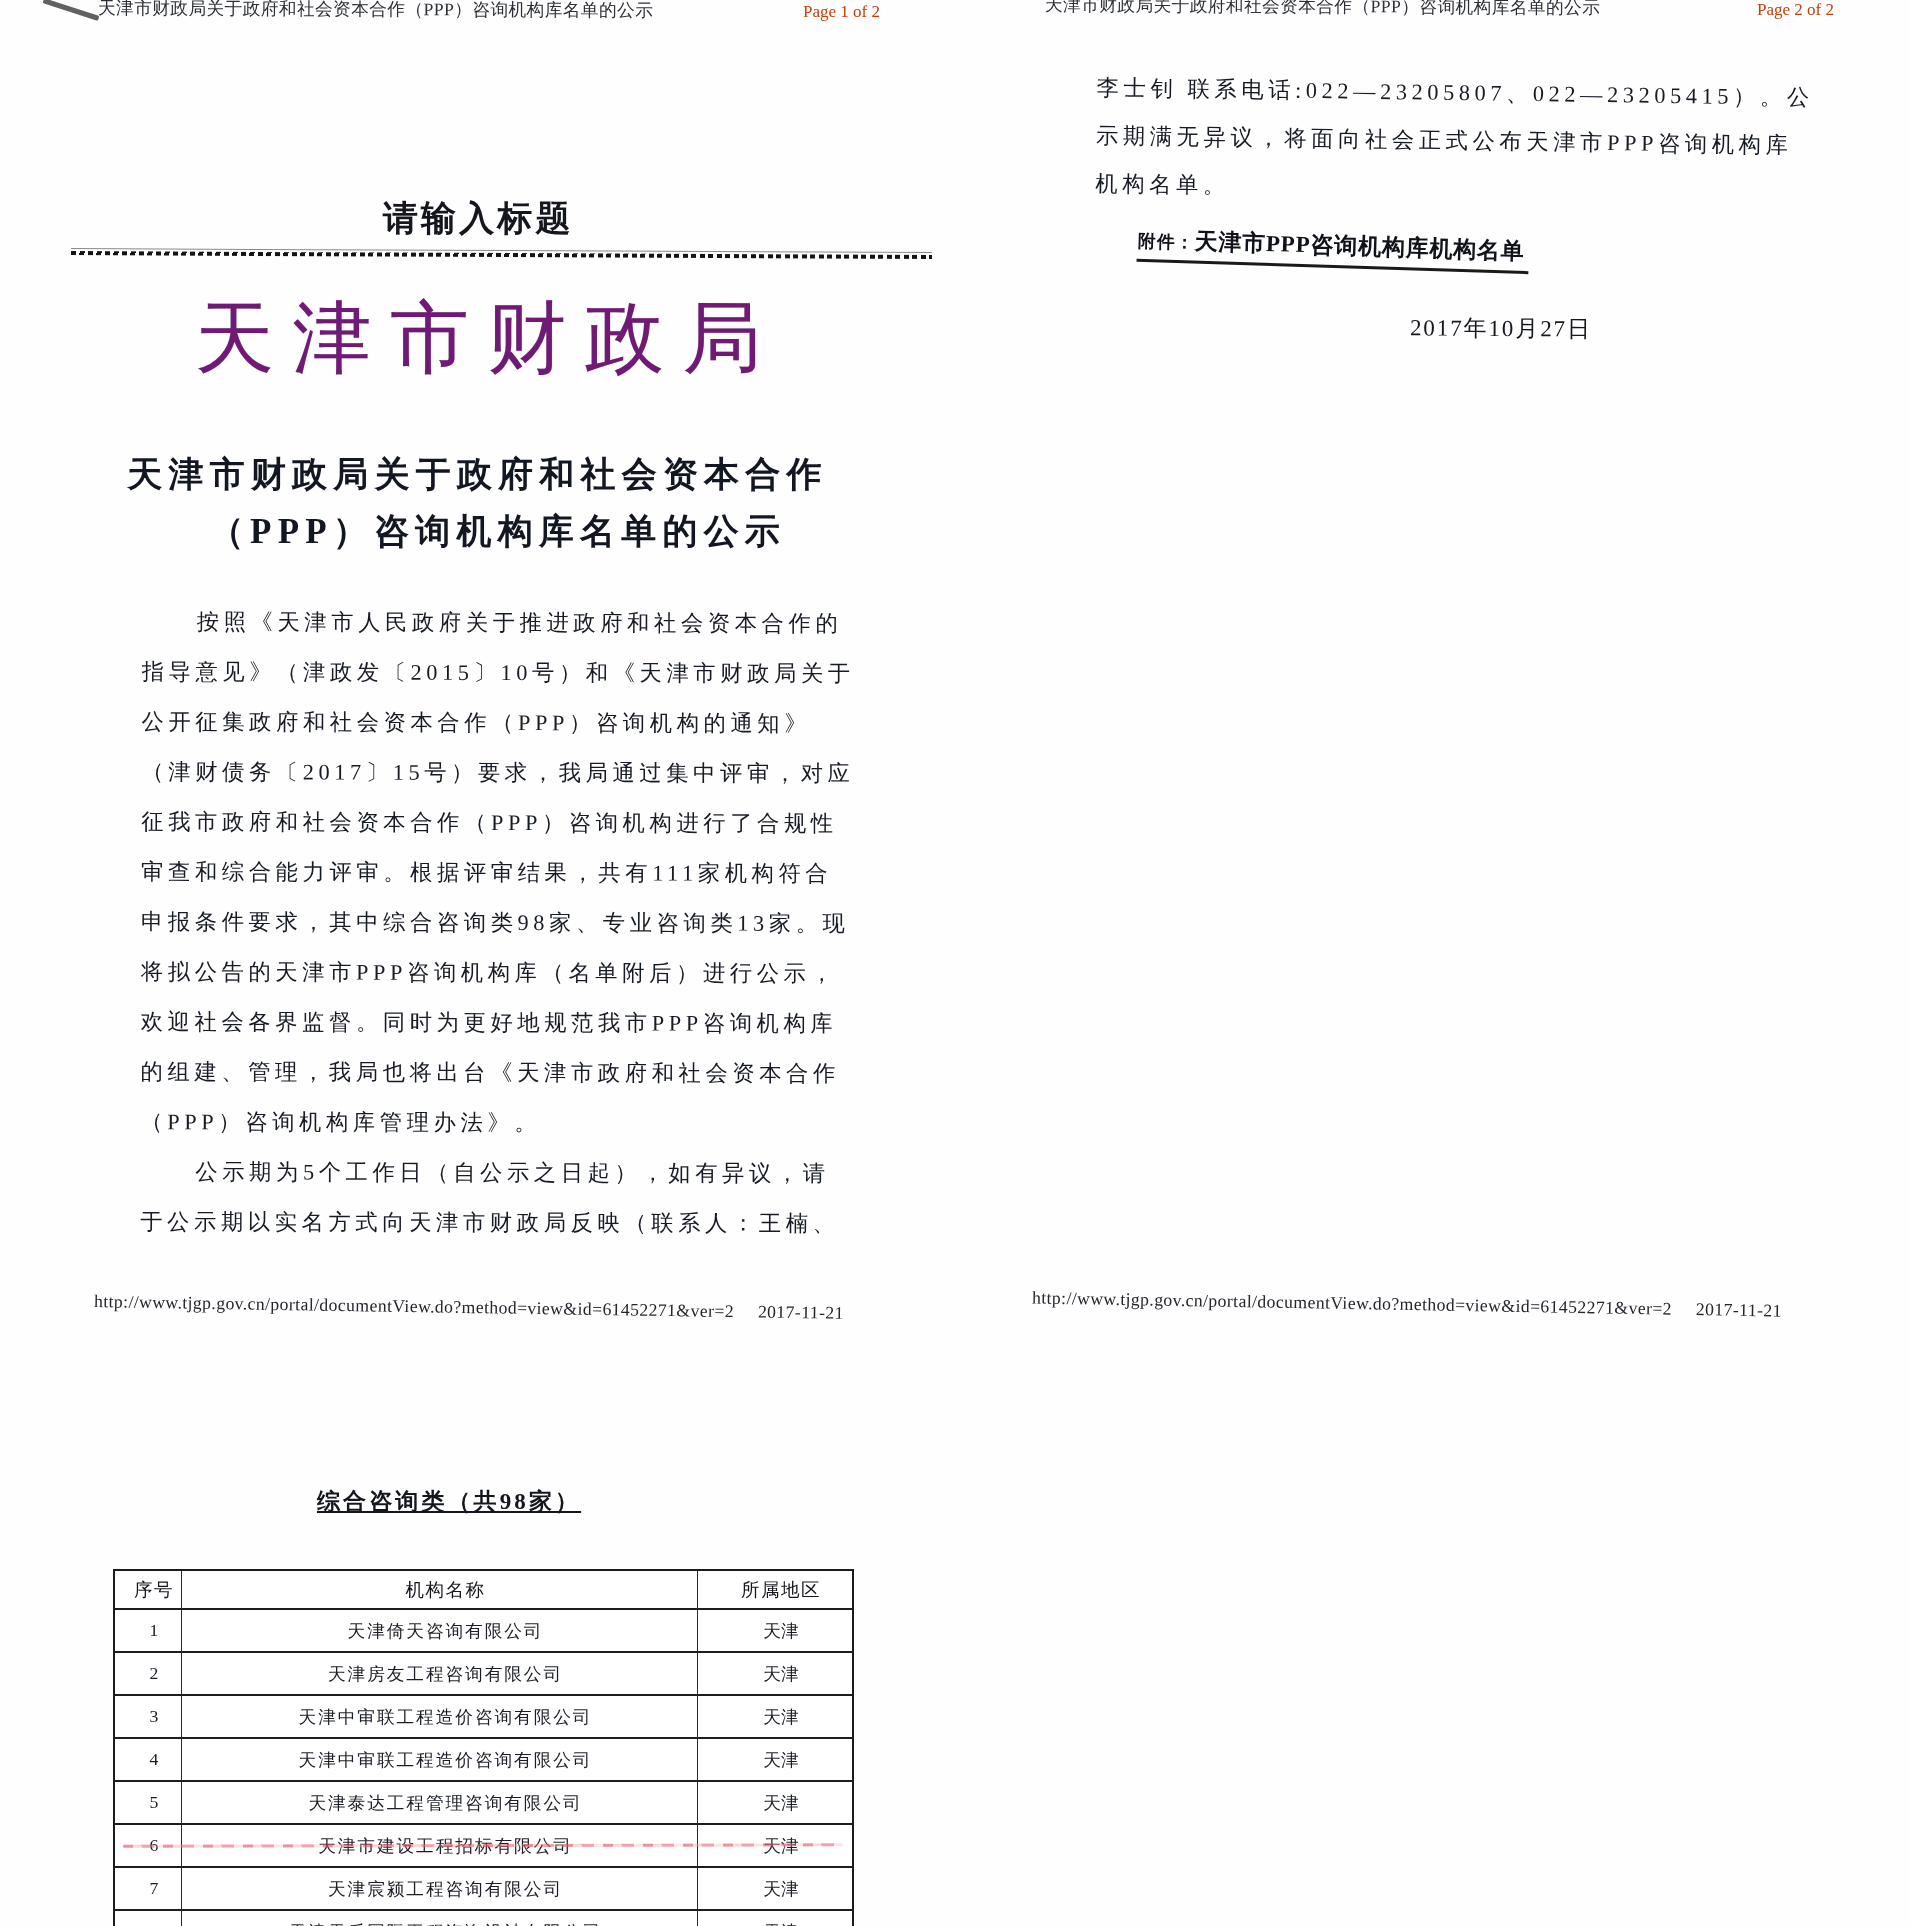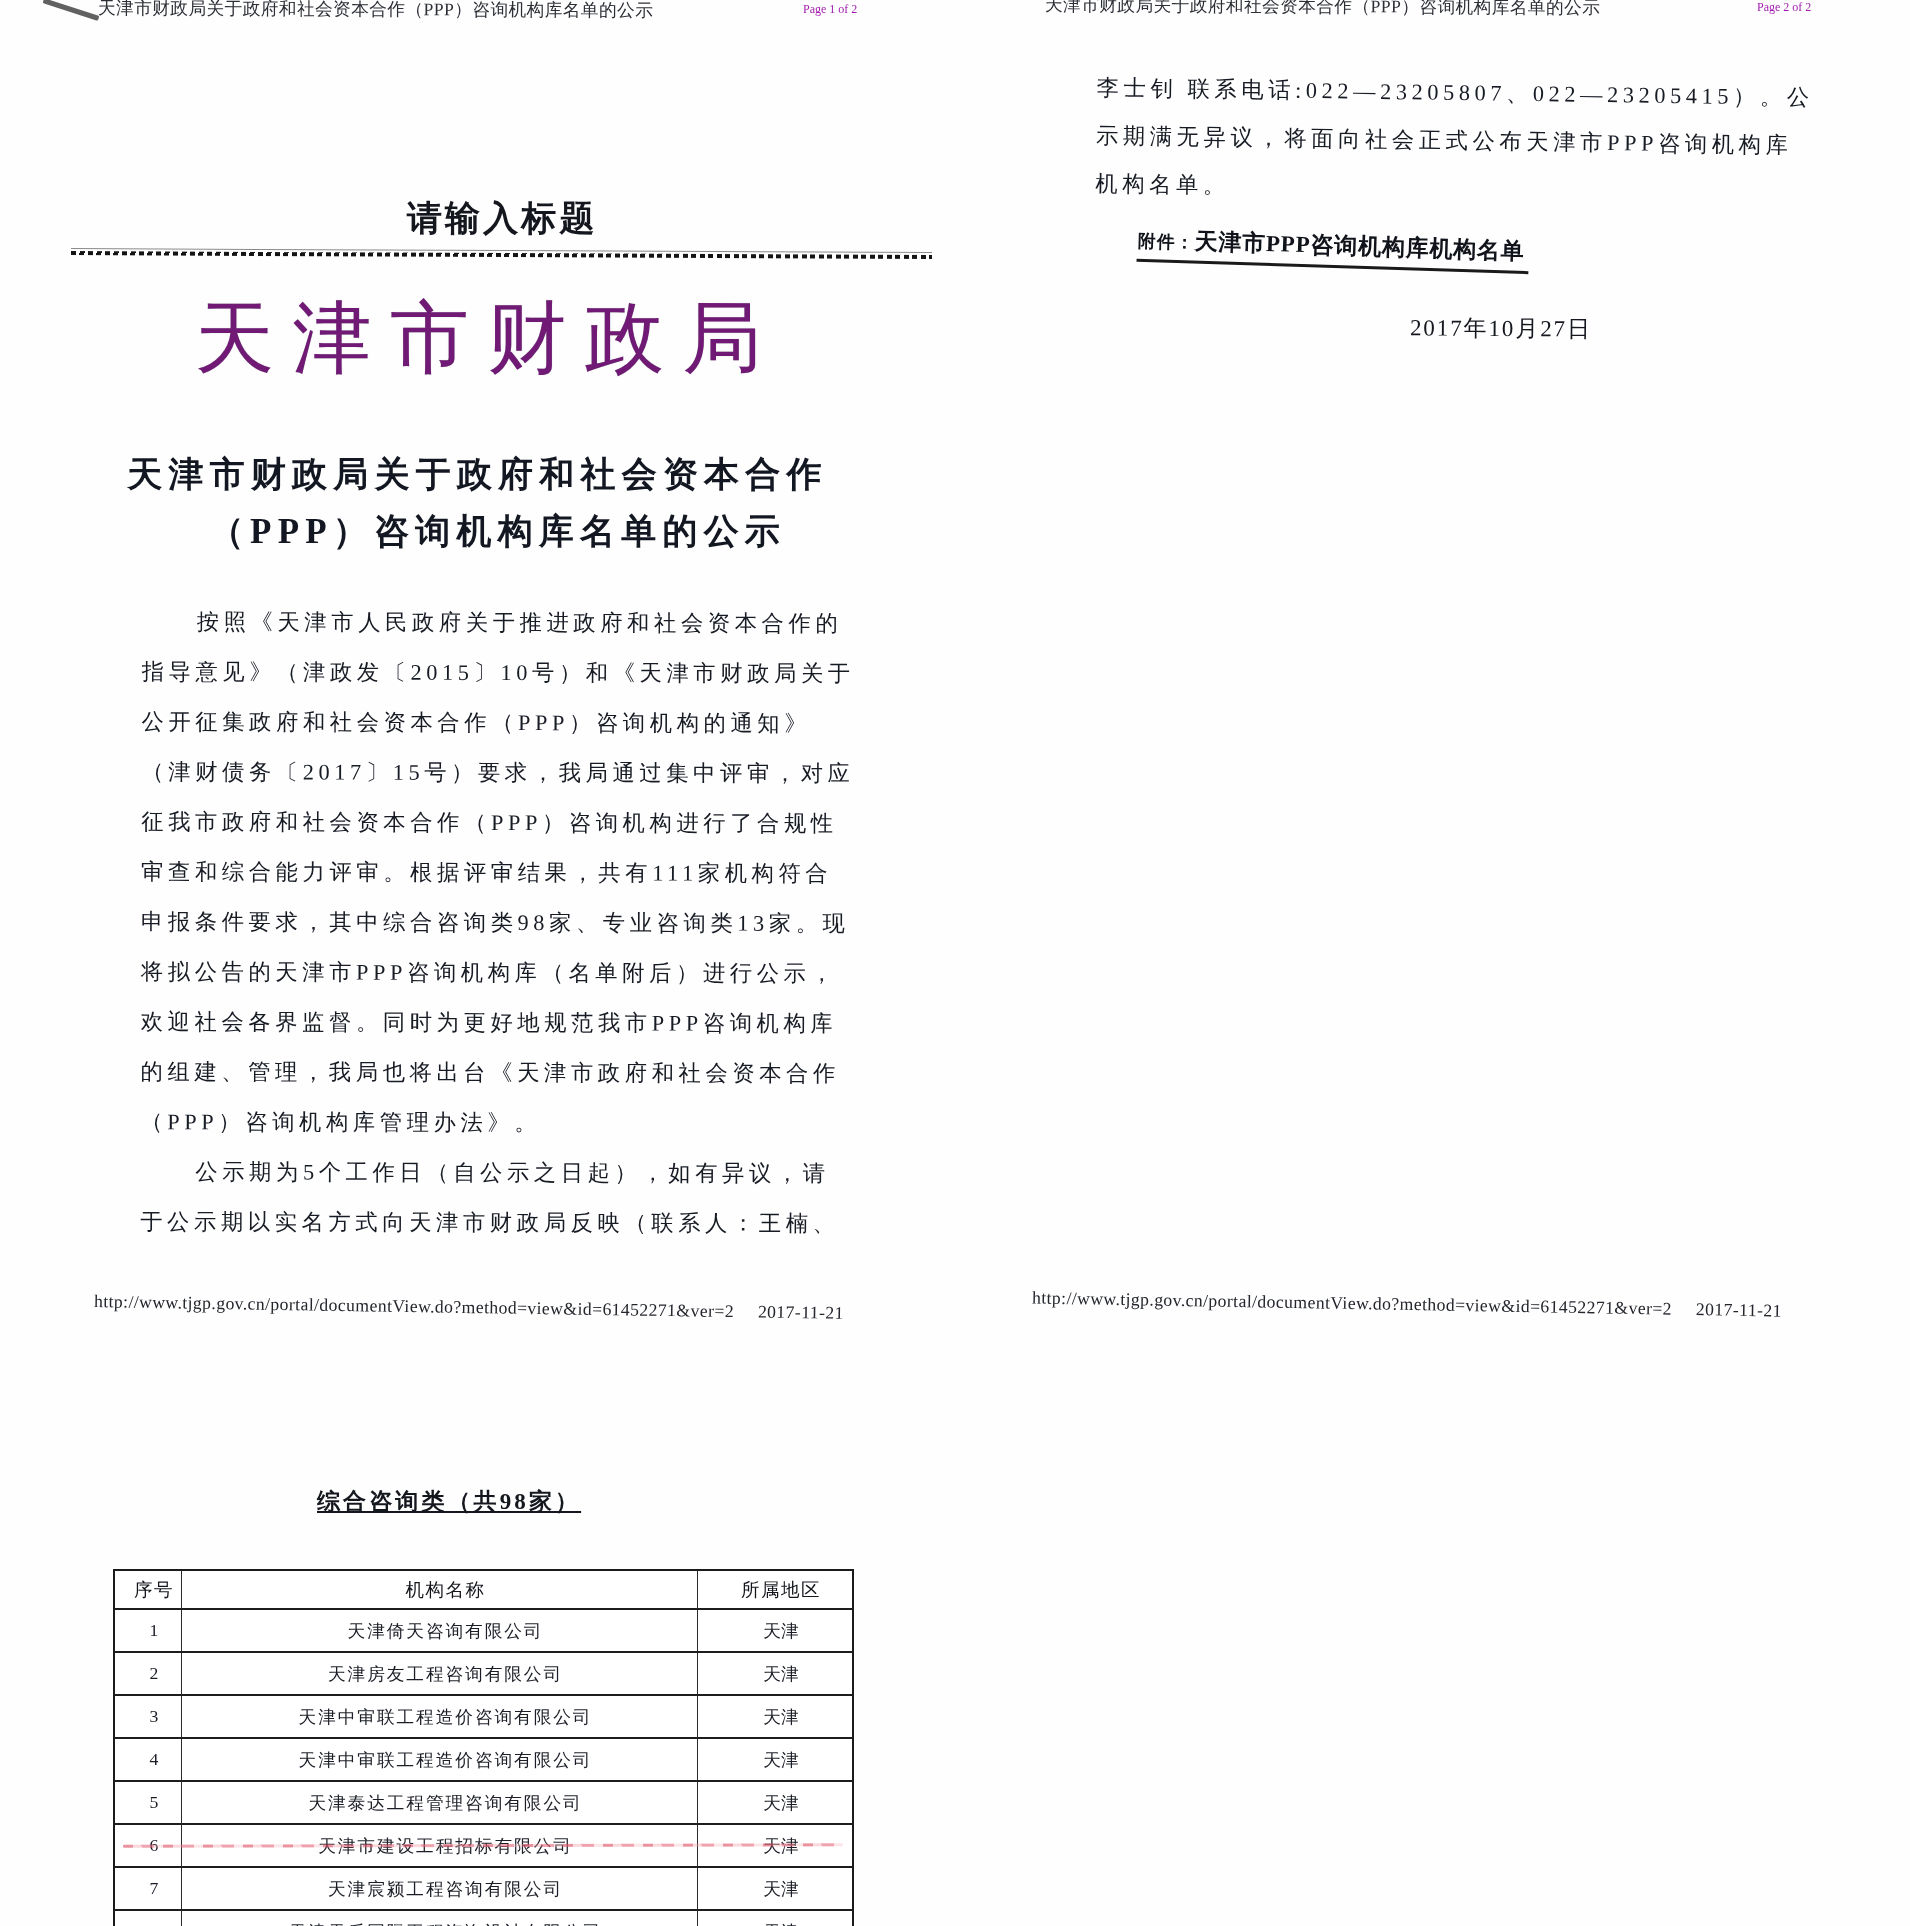--- a/index.html
+++ b/index.html
@@ -6,30 +6,30 @@
   #canvas{
     position:relative;width:1911px;height:2702px;background:#fefefe;overflow:hidden;
     font-family:"Liberation Serif","DejaVu Serif",serif;color:#1c1f26;
   }
   
   .smudge{position:absolute;background:#3a3a3a;border-radius:1.5px;}
   #smudge-tl{left:42px;top:7px;width:58px;height:5px;transform:rotate(18deg);opacity:.8;}
   
   .phdr{position:absolute;top:0;height:24px;overflow:hidden;}
   .phdr .t{position:absolute;font-size:17.7px;color:#2c2f36;white-space:nowrap;letter-spacing:0.4px;}
-  .phdr .pg{position:absolute;font-size:12px;color:#a21caf;white-space:nowrap;}
+  .phdr .pg{position:absolute;font-size:17px;color:#c2410c;white-space:nowrap;}
   #phdr1{left:0;width:955px;}
   #phdr1 .t{left:98px;top:-3.1px;transform:rotate(.25deg);}
   #phdr1 .pg{left:803px;top:1.5px;}
   #phdr2{left:955px;width:955px;}
   #phdr2 .t{left:90px;top:-6.2px;transform:rotate(.3deg);}
   #phdr2 .pg{left:802px;top:0px;}
   
   .title-input{
-    position:absolute;left:407px;top:195px;font-size:35px;font-weight:700;
+    position:absolute;left:383px;top:195px;font-size:35px;font-weight:700;
     letter-spacing:3.1px;color:#14171e;white-space:nowrap;
   }
   .sep{position:absolute;left:71px;top:250px;width:861px;transform:rotate(.25deg);}
   .sep .thin{height:1.2px;background:#8a8a8a;}
   .sep .dots{
     margin-top:1.9px;height:4.2px;
     background:repeating-linear-gradient(90deg,#141414 0 5px,transparent 5px 8.5px);
   }
   .banner{
     position:absolute;left:195px;top:286px;font-size:79px;letter-spacing:18.5px;

